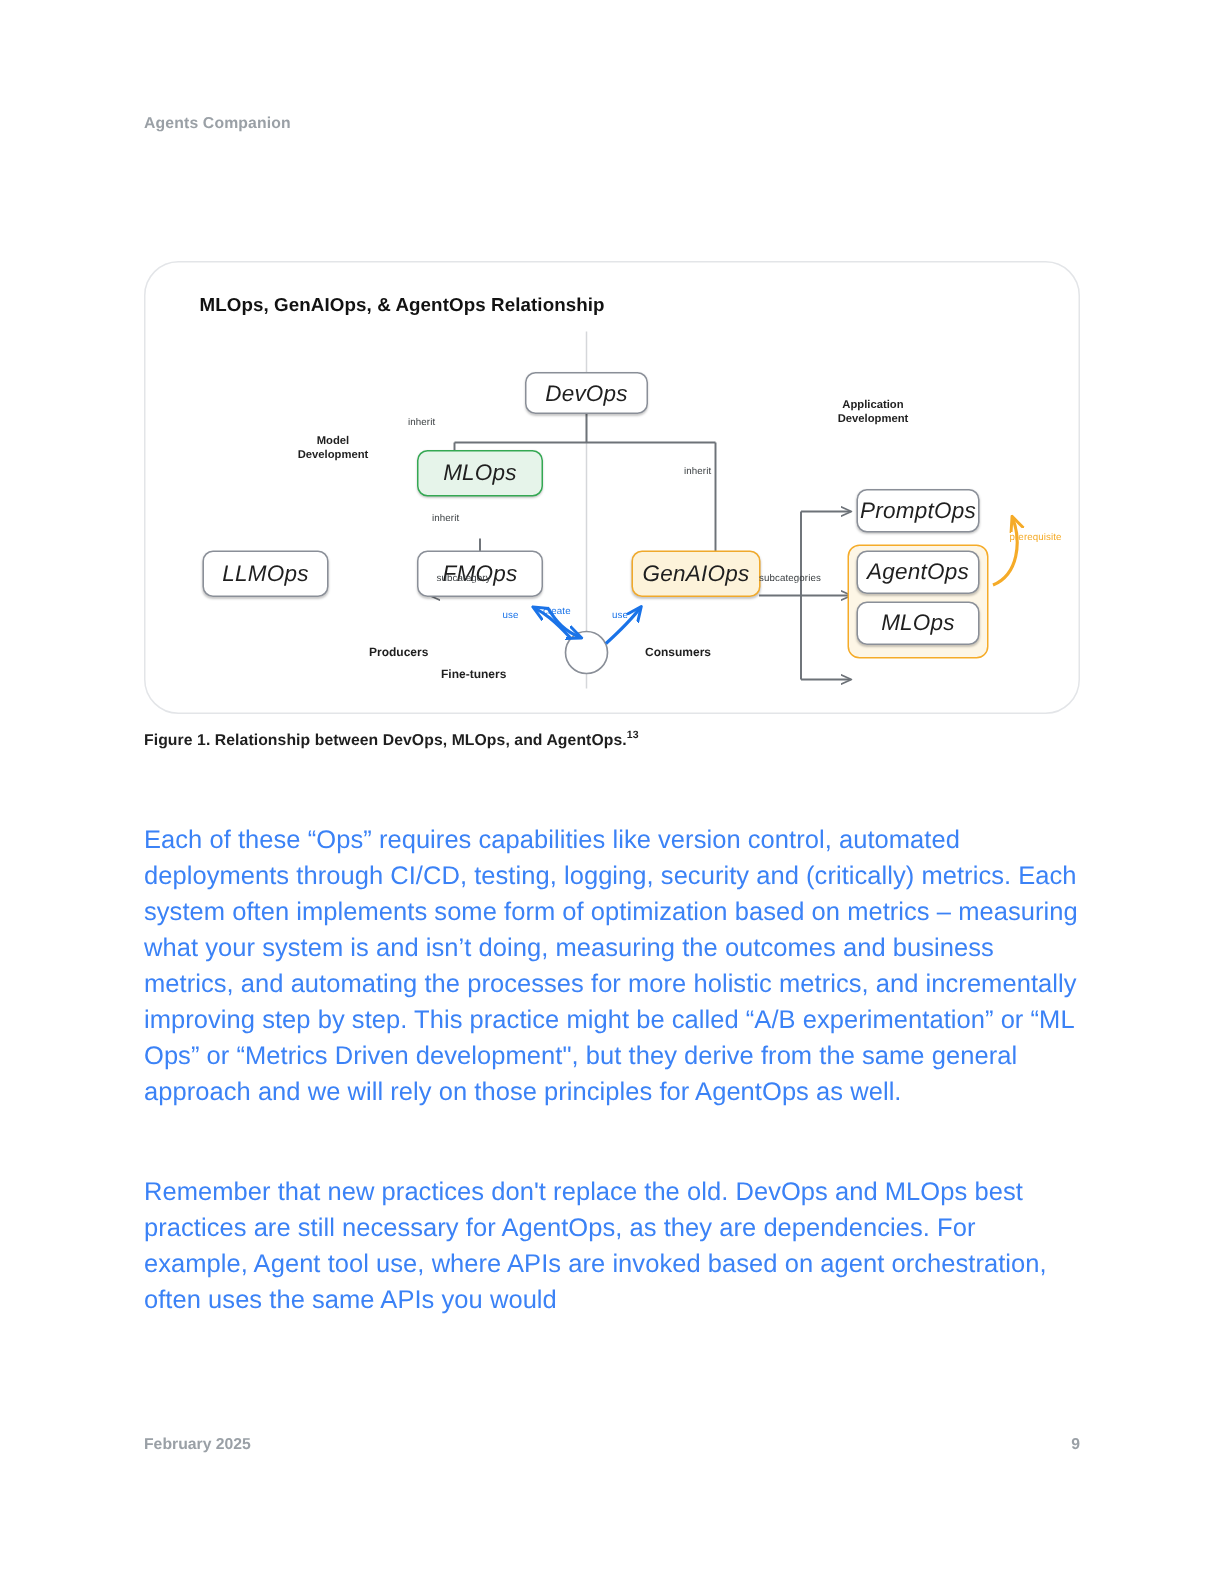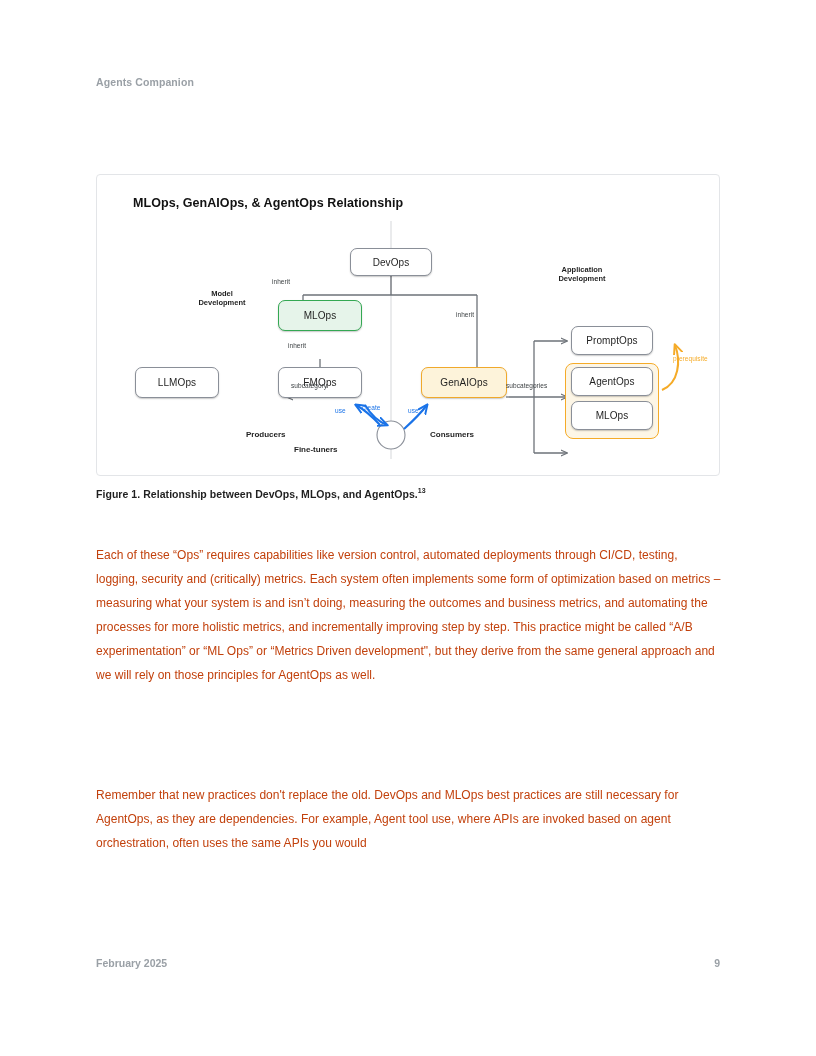--- a/index.html
+++ b/index.html
@@ -32,21 +32,21 @@
   }
 
   
   .figure-card {
     position: absolute;
     left: 96px;
     top: 174px;
     width: 624px;
     height: 302px;
     border: 1px solid #e3e5e8;
-    border-radius: 4px;
+    border-radius: 23px;
     background: #ffffff;
     box-sizing: border-box;
     overflow: hidden;
   }
   .figure-title {
     position: absolute;
     left: 36px;
     top: 21px;
     font-size: 12.5px;
     font-weight: 700;
@@ -62,26 +62,27 @@
   }
 
   
   .node {
     position: absolute;
     box-sizing: border-box;
     border-radius: 7px;
     display: flex;
     align-items: center;
     justify-content: center;
-    font-size: 10px;
+    font-size: 15px;
     color: #1f1f1f;
     letter-spacing: 0.01em;
     background: #ffffff;
     border: 1px solid #8a8f98;
     box-shadow: 0 1px 1.5px rgba(0,0,0,0.22);
+    font-style: italic;
   }
   .node.green {
     background: #e6f4ea;
     border-color: #34a853;
   }
   .node.amber {
     background: #fdf3da;
     border-color: #f0a92b;
   }
   .group-box {
@@ -132,23 +133,23 @@
   .figure-caption sup {
     font-size: 7px;
     vertical-align: super;
   }
 
   
   .body-text {
     position: absolute;
     left: 96px;
     width: 626px;
-    font-size: 12px;
+    font-size: 17px;
     line-height: 24px;
-    color: #c2410c;
+    color: #3b82f6;
     letter-spacing: 0.002em;
   }
   #para-1 { top: 531px; }
   #para-2 { top: 747px; margin-top: 36px; }
 
   
   .footer-left {
     position: absolute;
     left: 96px;
     top: 957px;

